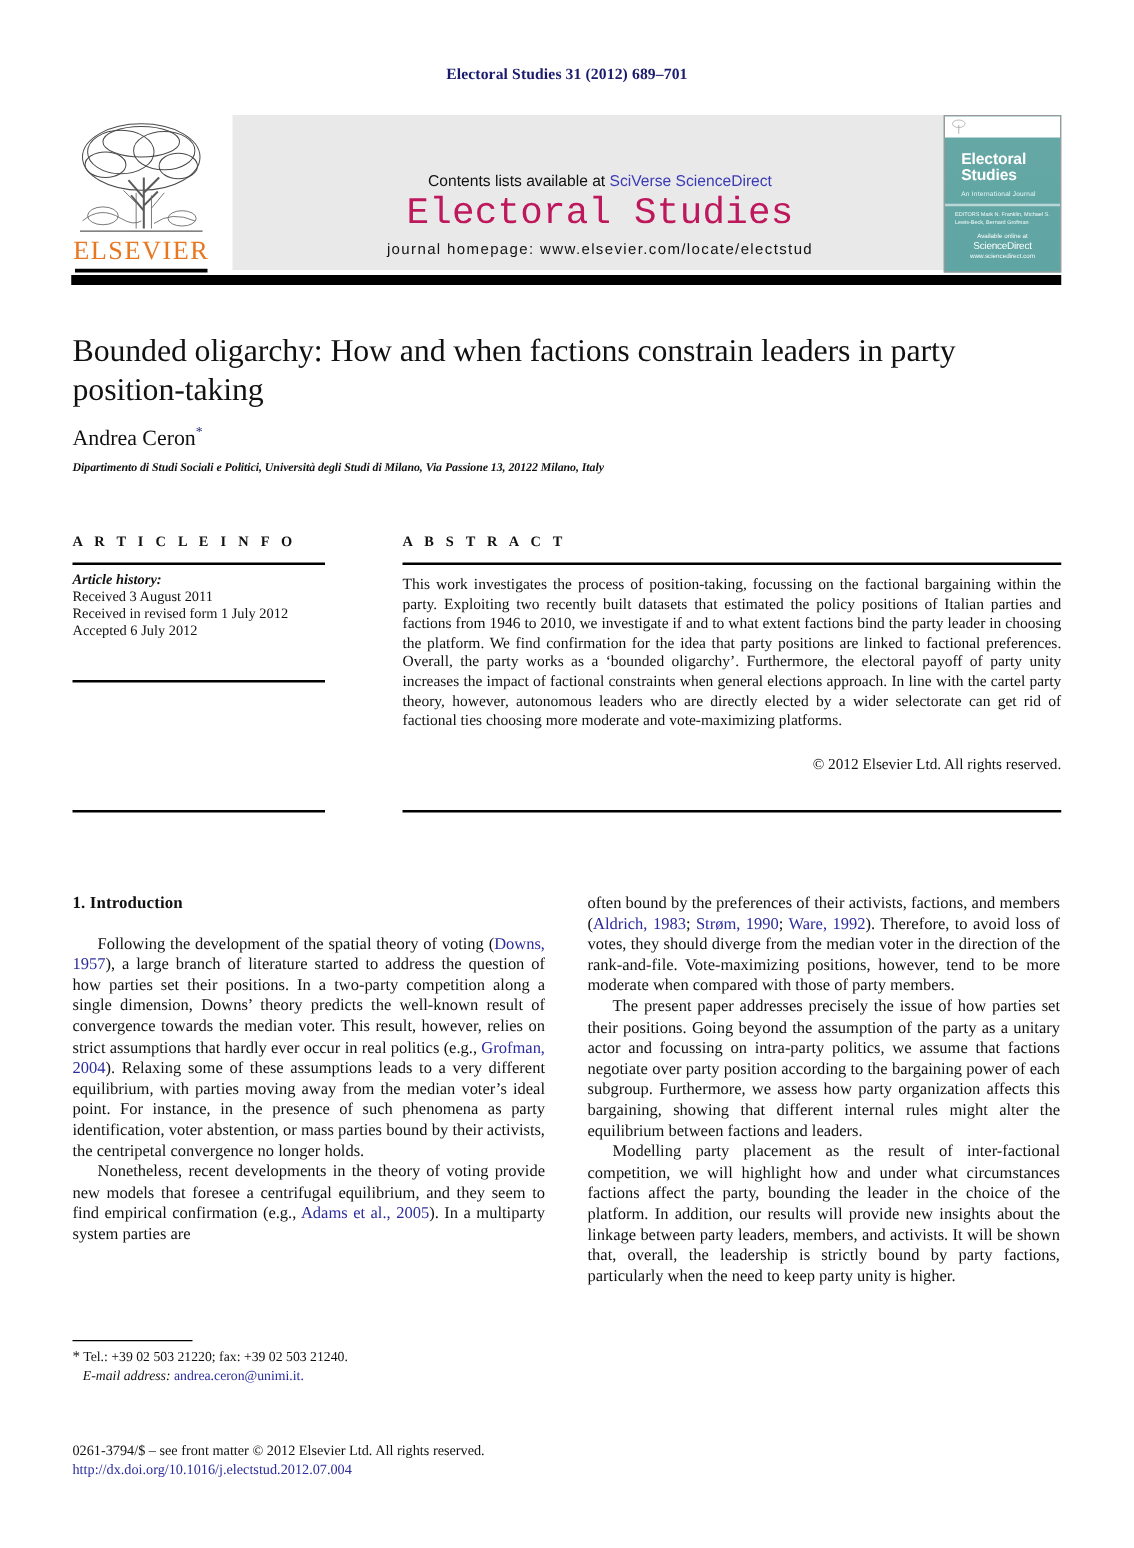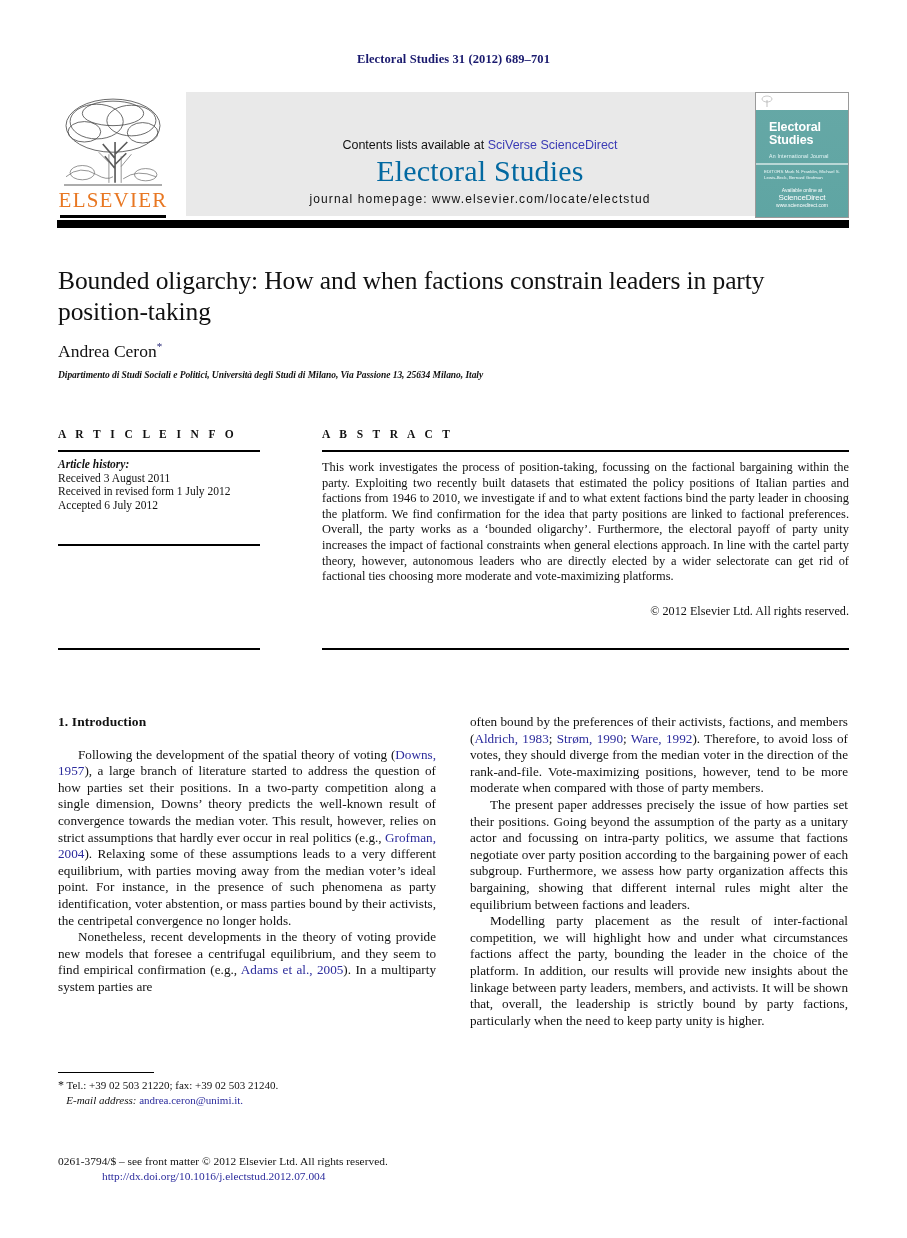--- a/index.html
+++ b/index.html
@@ -92,23 +92,23 @@
   .contents-line {
     font-family: "Liberation Sans", sans-serif;
     font-size: 12.5px;
     color: #111;
     margin-top: 37px;
   }
   .contents-line .sd {
     color: #3b3bb5;
   }
   .journal-title {
-    font-family: Liberation Serif, serif;
+    font-family: Liberation Mono, monospace;
     font-size: 30px;
-    color: #0369a1;
+    color: #be185d;
     letter-spacing: .2px;
     margin-top: -2px;
   }
   .homepage-line {
     font-family: "Liberation Sans", sans-serif;
     font-size: 12px;
     color: #111;
     letter-spacing: 1.1px;
   }
 
@@ -358,21 +358,21 @@
   .imprint {
     position: absolute;
     left: 58px;
     top: 1154px;
     width: 500px;
     font-family: "Liberation Serif", serif;
     font-size: 11.4px;
     line-height: 15px;
     color: #111;
   }
-  .imprint .doi { color: #2b2b9c; margin-left: 44px; }
+  .imprint .doi { color: #2b2b9c; }
 </style>
 </head>
 <body>
 
 <div class="page">
 
   <div class="running-head">Electoral Studies 31 (2012) 689–701</div>
 
   <div class="jheader">
 
@@ -429,21 +429,21 @@
         <span class="big">ScienceDirect</span><br>
         <span>www.sciencedirect.com</span>
       </div>
     </div>
   </div>
 
   <div class="thick-rule"></div>
 
   <div class="article-title">Bounded oligarchy: How and when factions constrain leaders in party position-taking</div>
   <div class="author"><span>Andrea Ceron</span><sup>*</sup></div>
-  <div class="affiliation">Dipartimento di Studi Sociali e Politici, Università degli Studi di Milano, Via Passione 13, 25634 Milano, Italy</div>
+  <div class="affiliation">Dipartimento di Studi Sociali e Politici, Università degli Studi di Milano, Via Passione 13, 20122 Milano, Italy</div>
 
   <div class="sechead info-head">A R T I C L E   I N F O</div>
   <div class="rule rule-info-top"></div>
 
   <div class="info-block info-history">
     <span class="lbl">Article history:</span>
     <span>Received 3 August 2011</span><br>
     <span>Received in revised form 1 July 2012</span><br>
     <span>Accepted 6 July 2012</span>
   </div>

